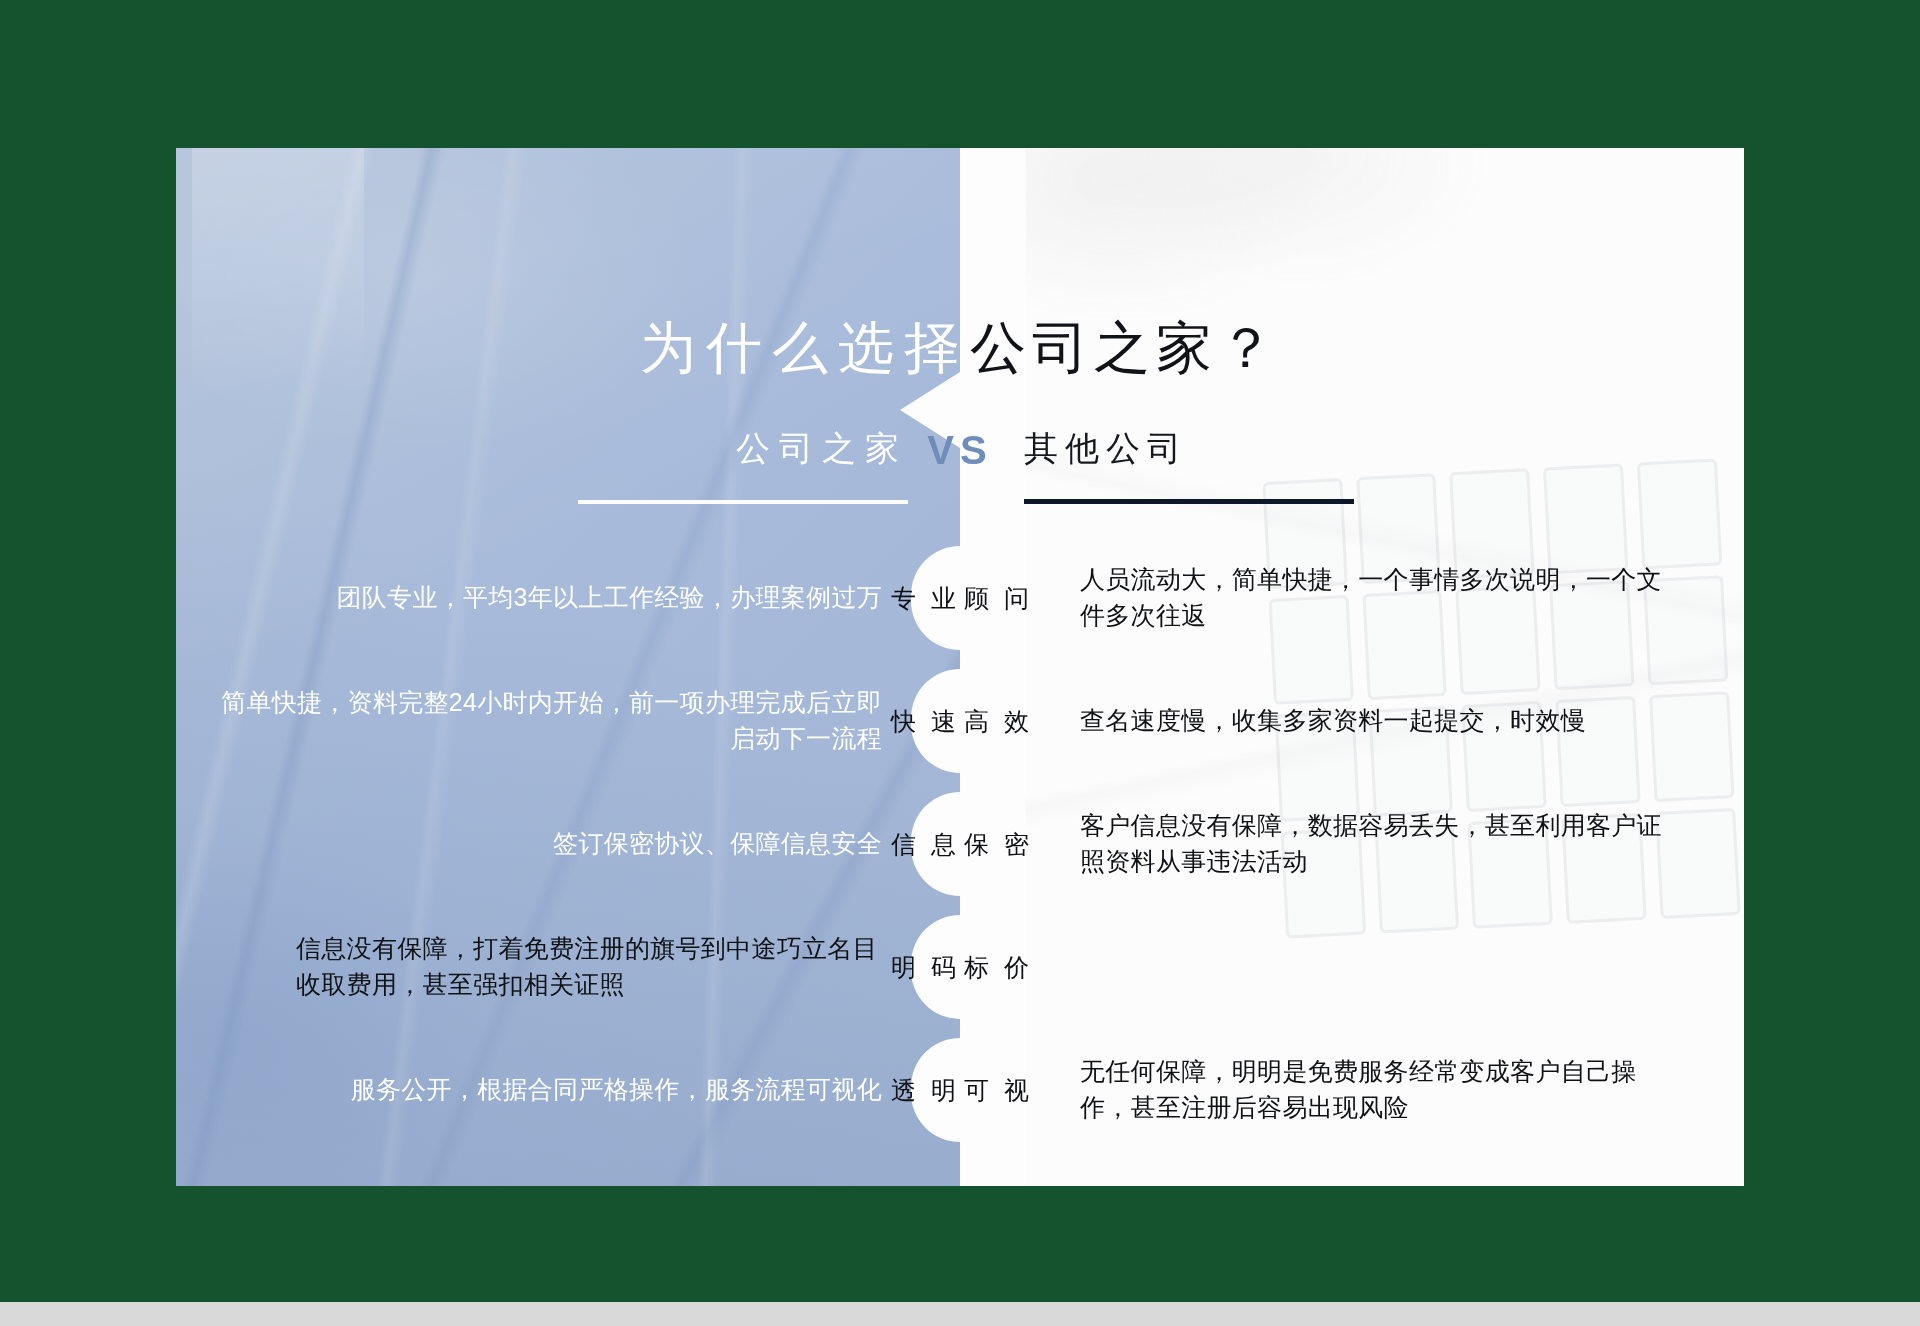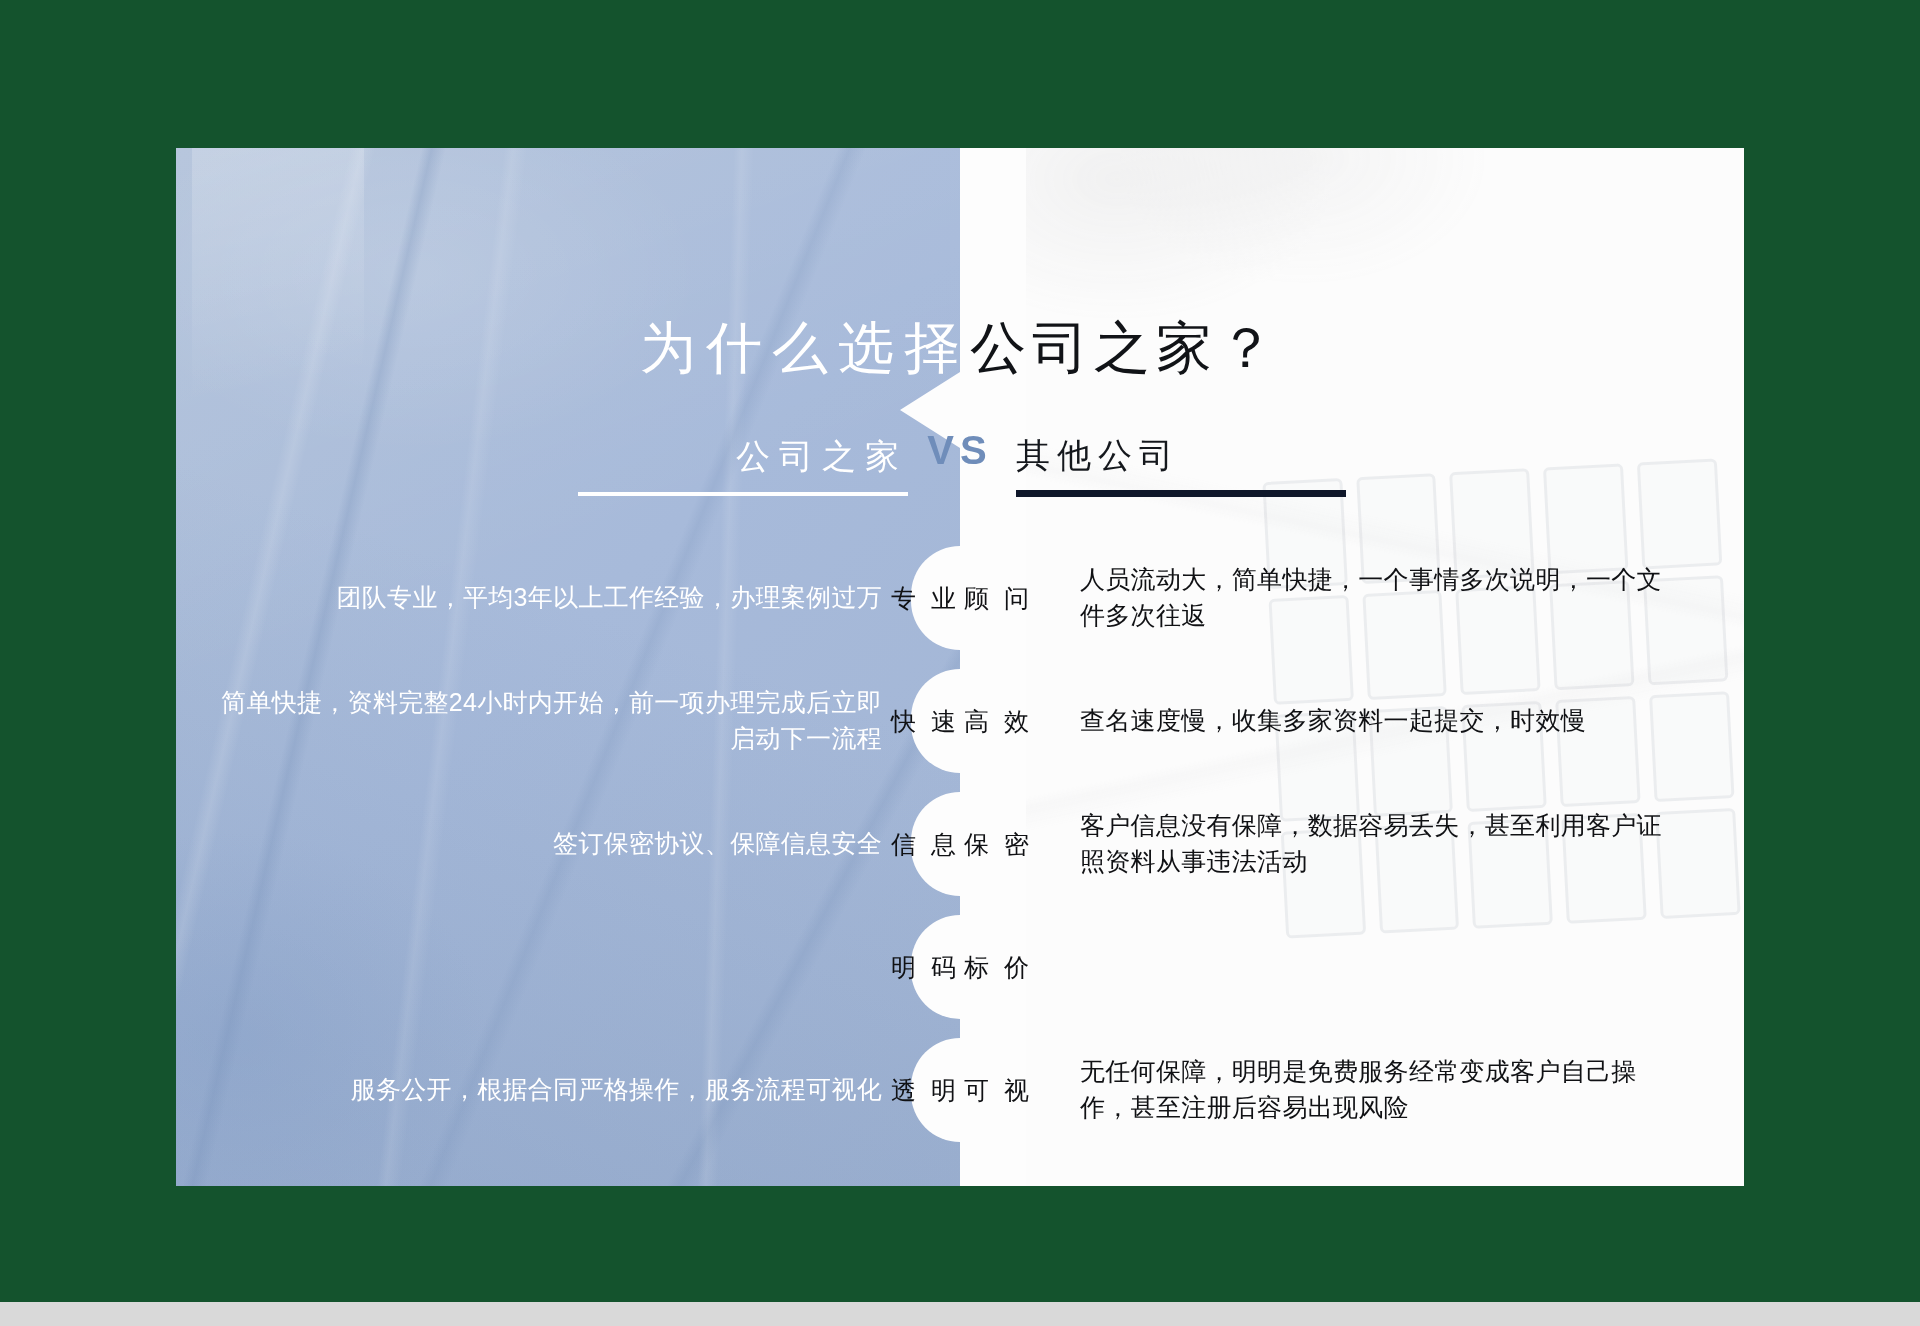--- a/index.html
+++ b/index.html
@@ -137,32 +137,33 @@
   #vsrow .h-right {
     width: 50%;
     padding-left: 56px;
     text-align: left;
   }
   .h-label {
     display: inline-block;
     font-size: 34px;
     letter-spacing: 9px;
     line-height: 1.35;
-    padding-bottom: 12px;
+    padding-bottom: 28px;
   }
   .h-left .h-label {
     color: #ffffff;
     border-bottom: 4px solid #ffffff;
     min-width: 330px;
   }
   .h-right .h-label {
     color: #15181d;
-    border-bottom: 7px solid #0f172a;
+    border-bottom: 5px solid #0f172a;
     min-width: 330px;
     letter-spacing: 7px;
+    margin-left: 8px;
   }
   #vs-badge {
     position: absolute;
     left: 50%;
     top: 8px;
     transform: translateX(-50%);
     font-size: 40px;
     font-weight: 700;
     letter-spacing: 6px;
     color: #6f8dba;
@@ -316,20 +317,21 @@
           <span>保 密</span>
         </div>
         <div class="cell-right">客户信息没有保障，数据容易丢失，甚至利用客户证照资料从事违法活动</div>
       </div>
 
       <div class="row">
         <div class="pill">
           <span>明 码</span>
           <span>标 价</span>
         </div>
+        <div class="cell-right">信息没有保障，打着免费注册的旗号到中途巧立名目收取费用，甚至强扣相关证照</div>
       </div>
 
       <div class="row">
         <div class="cell-left">服务公开，根据合同严格操作，服务流程可视化</div>
         <div class="pill">
           <span>透 明</span>
           <span>可 视</span>
         </div>
         <div class="cell-right">无任何保障，明明是免费服务经常变成客户自己操作，甚至注册后容易出现风险</div>
       </div>

